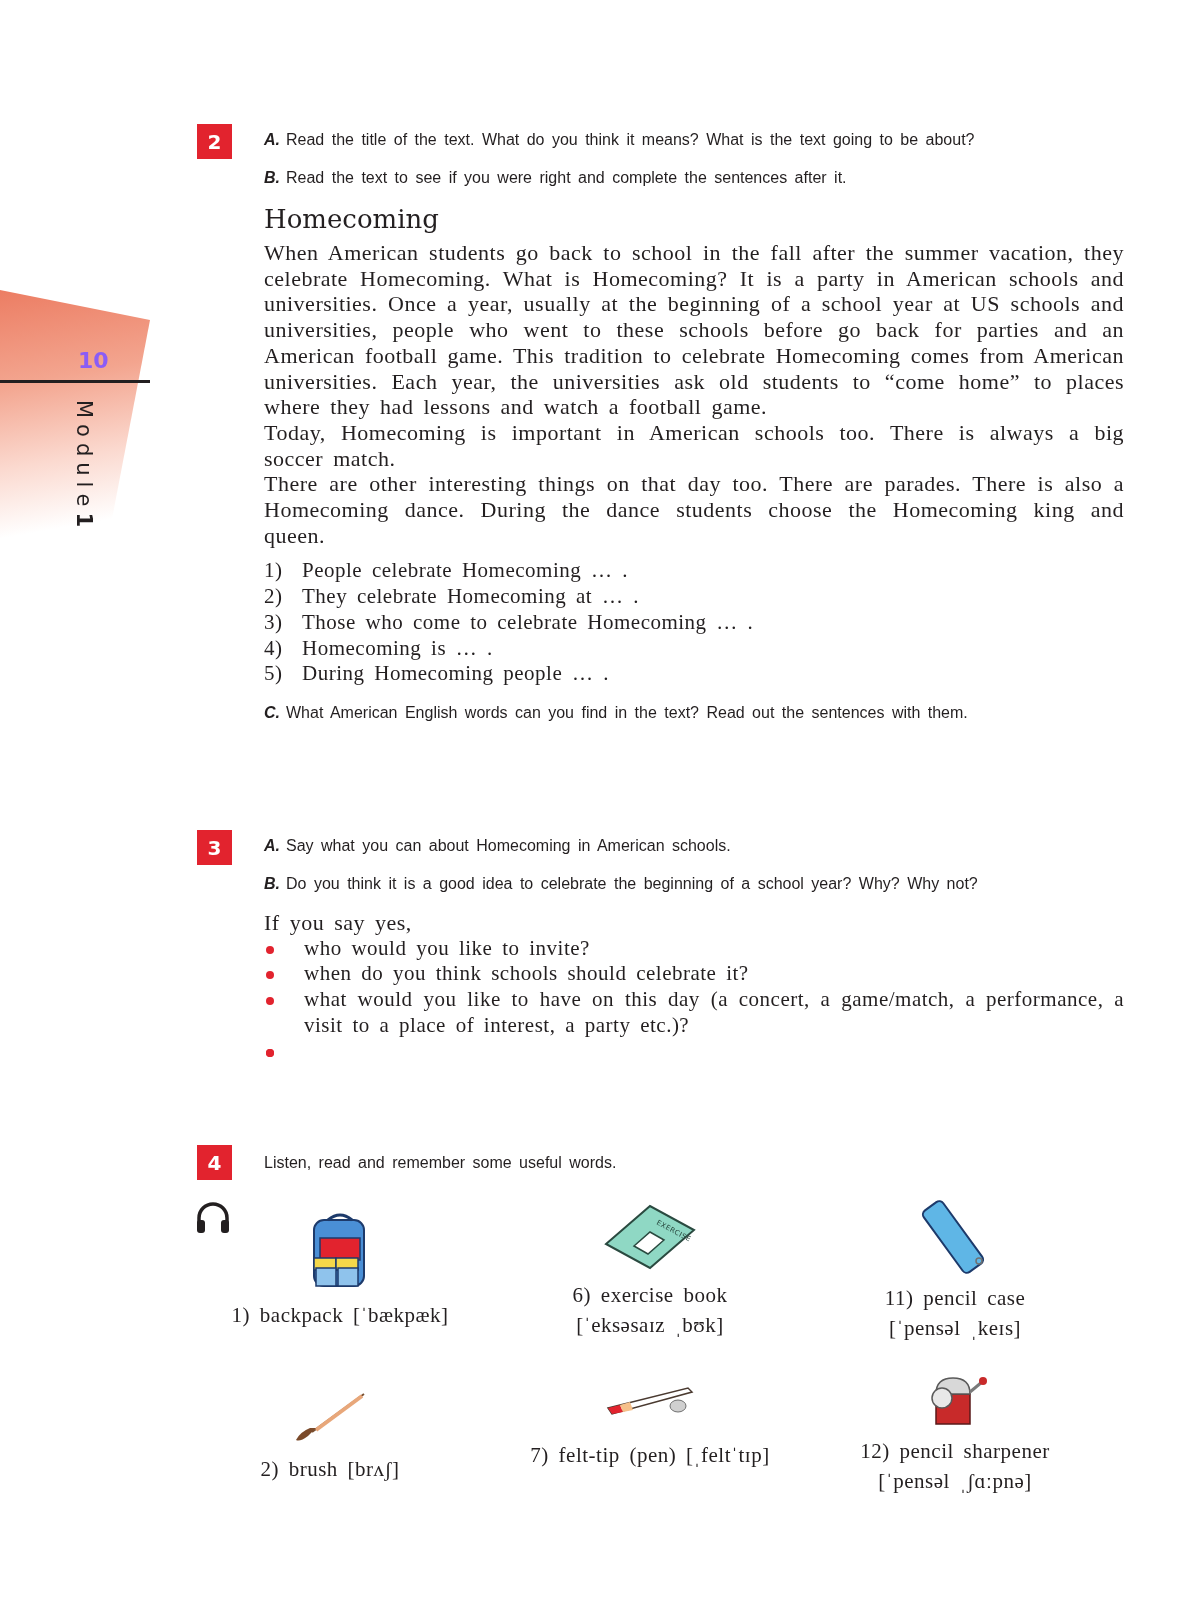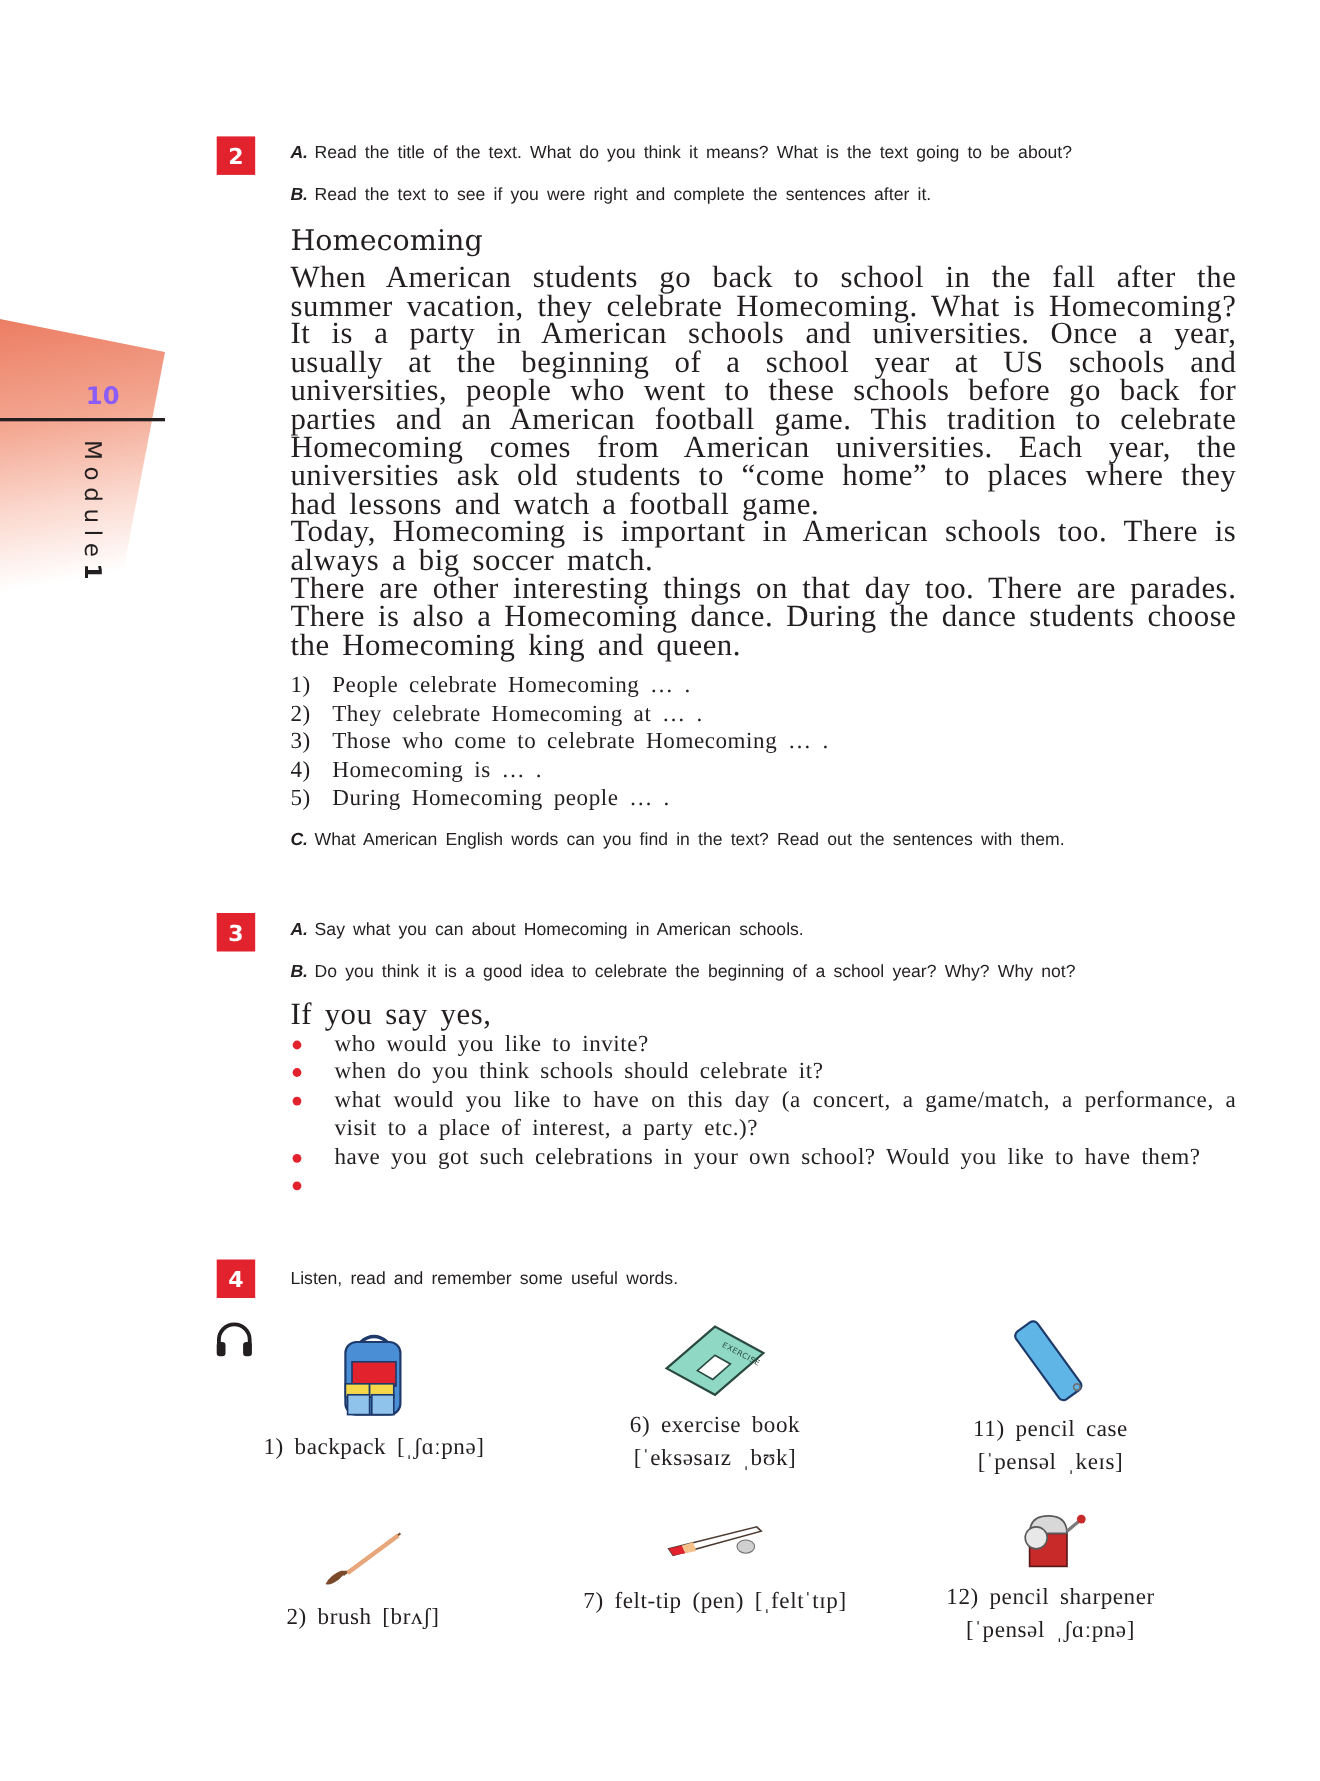--- a/index.html
+++ b/index.html
@@ -31,21 +31,21 @@
     display: flex; align-items: center; justify-content: center;
   }
   .content { position: absolute; left: 264px; width: 860px; }
   .task {
     font-family: "Liberation Sans", "DejaVu Sans", sans-serif; font-size: 16px; line-height: 24px;
     text-align: justify; word-spacing: 3px; margin: 0 0 14px 0;
   }
   .task .letter { font-weight: bold; font-style: italic; margin-right: 6px; }
   .title { font-family: "DejaVu Serif", serif; font-weight: normal; font-size: 26px; margin: 14px 0 6px 0; }
   .para {
-    font-family: "Liberation Serif", "DejaVu Serif", serif; font-size: 28px; line-height: 25.7px;
+    font-family: "Liberation Serif", "DejaVu Serif", serif; font-size: 22px; line-height: 25.7px;
     text-align: justify; text-align-last: left; word-spacing: 4px; margin: 0; letter-spacing: 0.5px;
   }
   ol.sentences { list-style: none; margin: 10px 0 14px 0; padding: 0; }
   ol.sentences li {
     font-family: "Liberation Serif", serif; font-size: 21px; line-height: 25.7px; word-spacing: 4px;
     letter-spacing: 0.5px; display: flex;
   }
   ol.sentences li .n { width: 38px; flex: none; }
   ul.bullets { list-style: none; margin: 0; padding: 0; }
   ul.bullets li {
@@ -108,21 +108,21 @@
 <section class="exercise" style="top:830px;">
   <div class="ex-num" style="top:0;">3</div>
   <div class="content" style="top:4px;">
     <p class="task"><span class="letter">A.</span><span>Say what you can about Homecoming in American schools.</span></p>
     <p class="task"><span class="letter">B.</span><span>Do you think it is a good idea to celebrate the beginning of a school year? Why? Why not?</span></p>
     <p class="para">If you say yes,</p>
     <ul class="bullets">
       <li><span class="dot"></span><span>who would you like to invite?</span></li>
       <li><span class="dot"></span><span>when do you think schools should celebrate it?</span></li>
       <li><span class="dot"></span><span>what would you like to have on this day (a concert, a game/match, a performance, a visit to a place of interest, a party etc.)?</span></li>
-      <li><span class="dot"></span><span>have you got such celebrations in your own school? Would you like to have them?</span></li>
+      <li><span class="dot"></span></li>
       <li><span class="dot"></span></li>
     </ul>
   </div>
 </section>
 
 <section class="exercise" style="top:1145px;">
   <div class="ex-num" style="top:0;">4</div>
   <div class="content" style="top:6px;">
     <p class="task">Listen, read and remember some useful words.</p>
   </div>
@@ -140,21 +140,21 @@
     <rect x="16" y="28" width="40" height="22" fill="#e2232e" stroke="#1d3a6b" stroke-width="1.5"></rect>
     <rect x="10" y="48" width="22" height="12" fill="#f4d84a" stroke="#1d3a6b" stroke-width="1.5"></rect>
     <rect x="32" y="48" width="22" height="12" fill="#f4d84a" stroke="#1d3a6b" stroke-width="1.5"></rect>
     <rect x="12" y="58" width="20" height="18" fill="#8fc3ec" stroke="#1d3a6b" stroke-width="1.5"></rect>
     <rect x="34" y="58" width="20" height="18" fill="#8fc3ec" stroke="#1d3a6b" stroke-width="1.5"></rect>
     <path d="M24 10 Q36 0 48 10" fill="none" stroke="#1d3a6b" stroke-width="3"></path>
   </svg>
   <div style="margin-top:4px;">
     <span>1)</span>
     <span>backpack</span>
-    <span>[ˌʃɑːpnə]</span>
+    <span>[ˈbækpæk]</span>
   </div>
 </div>
 
 <div class="vocab" style="left:230px; top:1390px; width:200px;">
   <svg class="pic" width="80" height="54" viewBox="0 0 80 54">
     <line x1="74" y1="4" x2="22" y2="42" stroke="#7a5030" stroke-width="2"></line>
     <line x1="72" y1="6" x2="26" y2="40" stroke="#e8a77a" stroke-width="4"></line>
     <path d="M26 38 L18 46 Q10 52 6 50 Q10 42 20 38 Z" fill="#7a4a2a"></path>
   </svg>
   <div style="margin-top:10px;">

